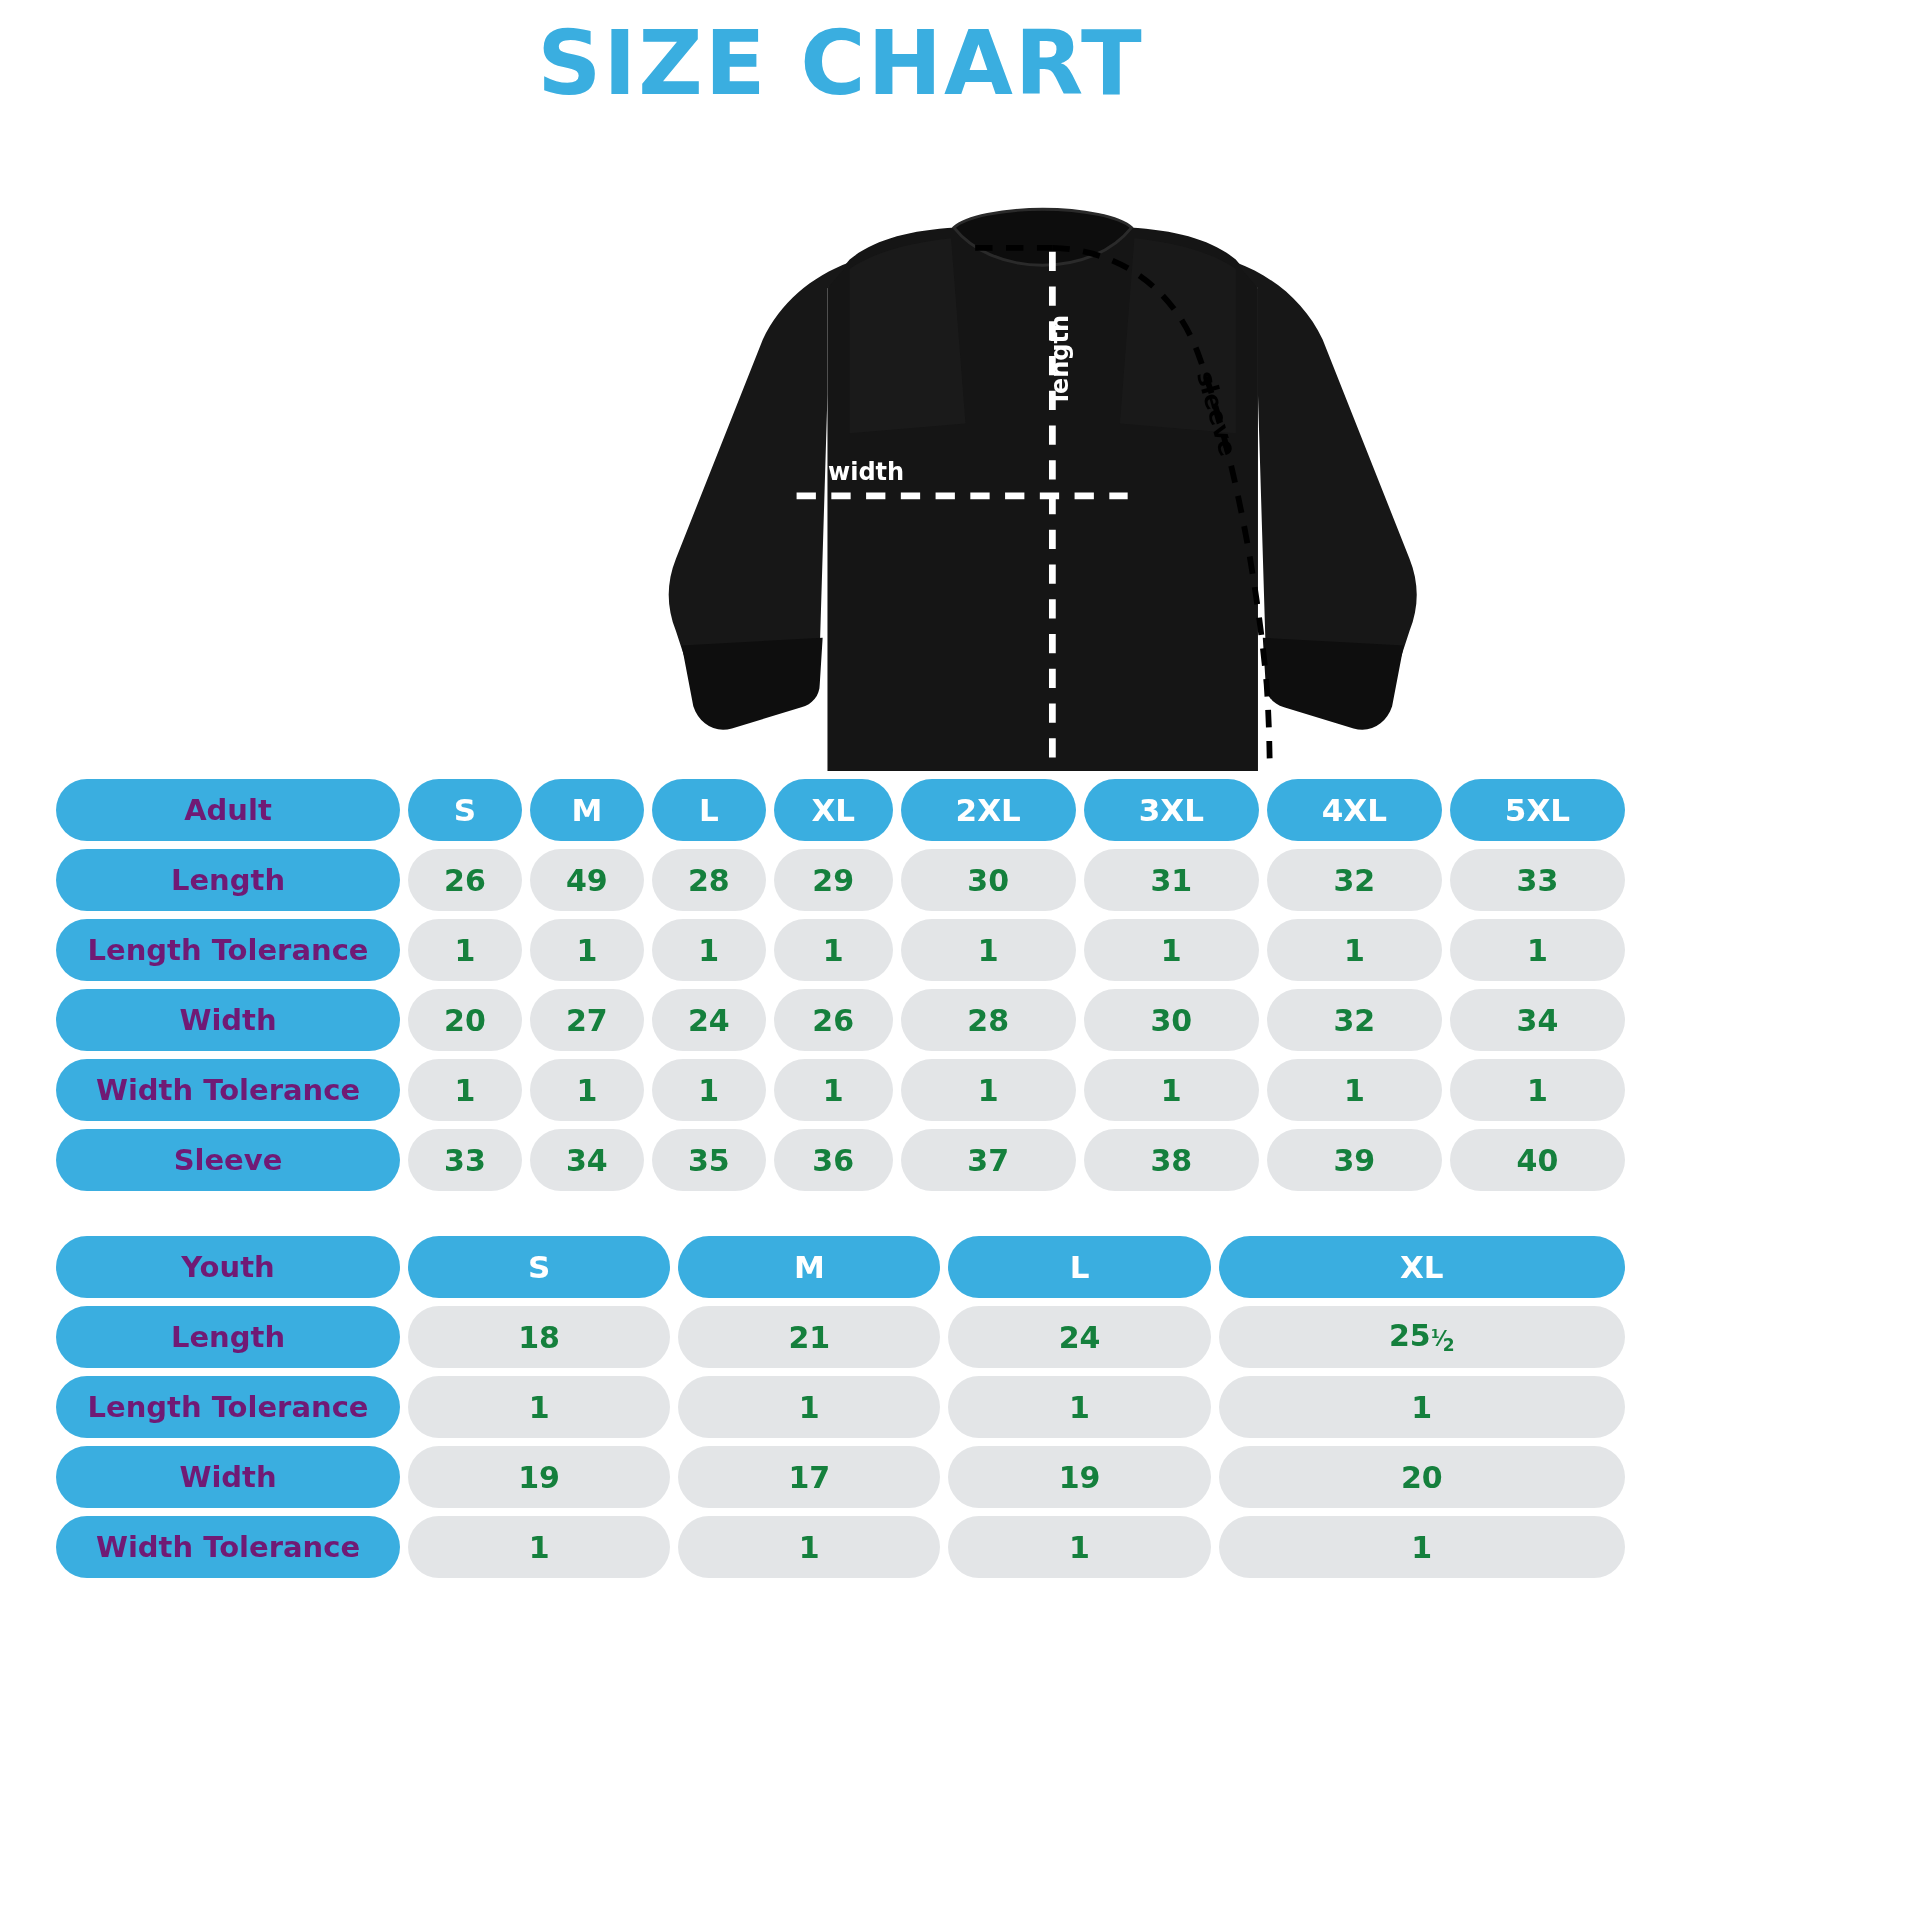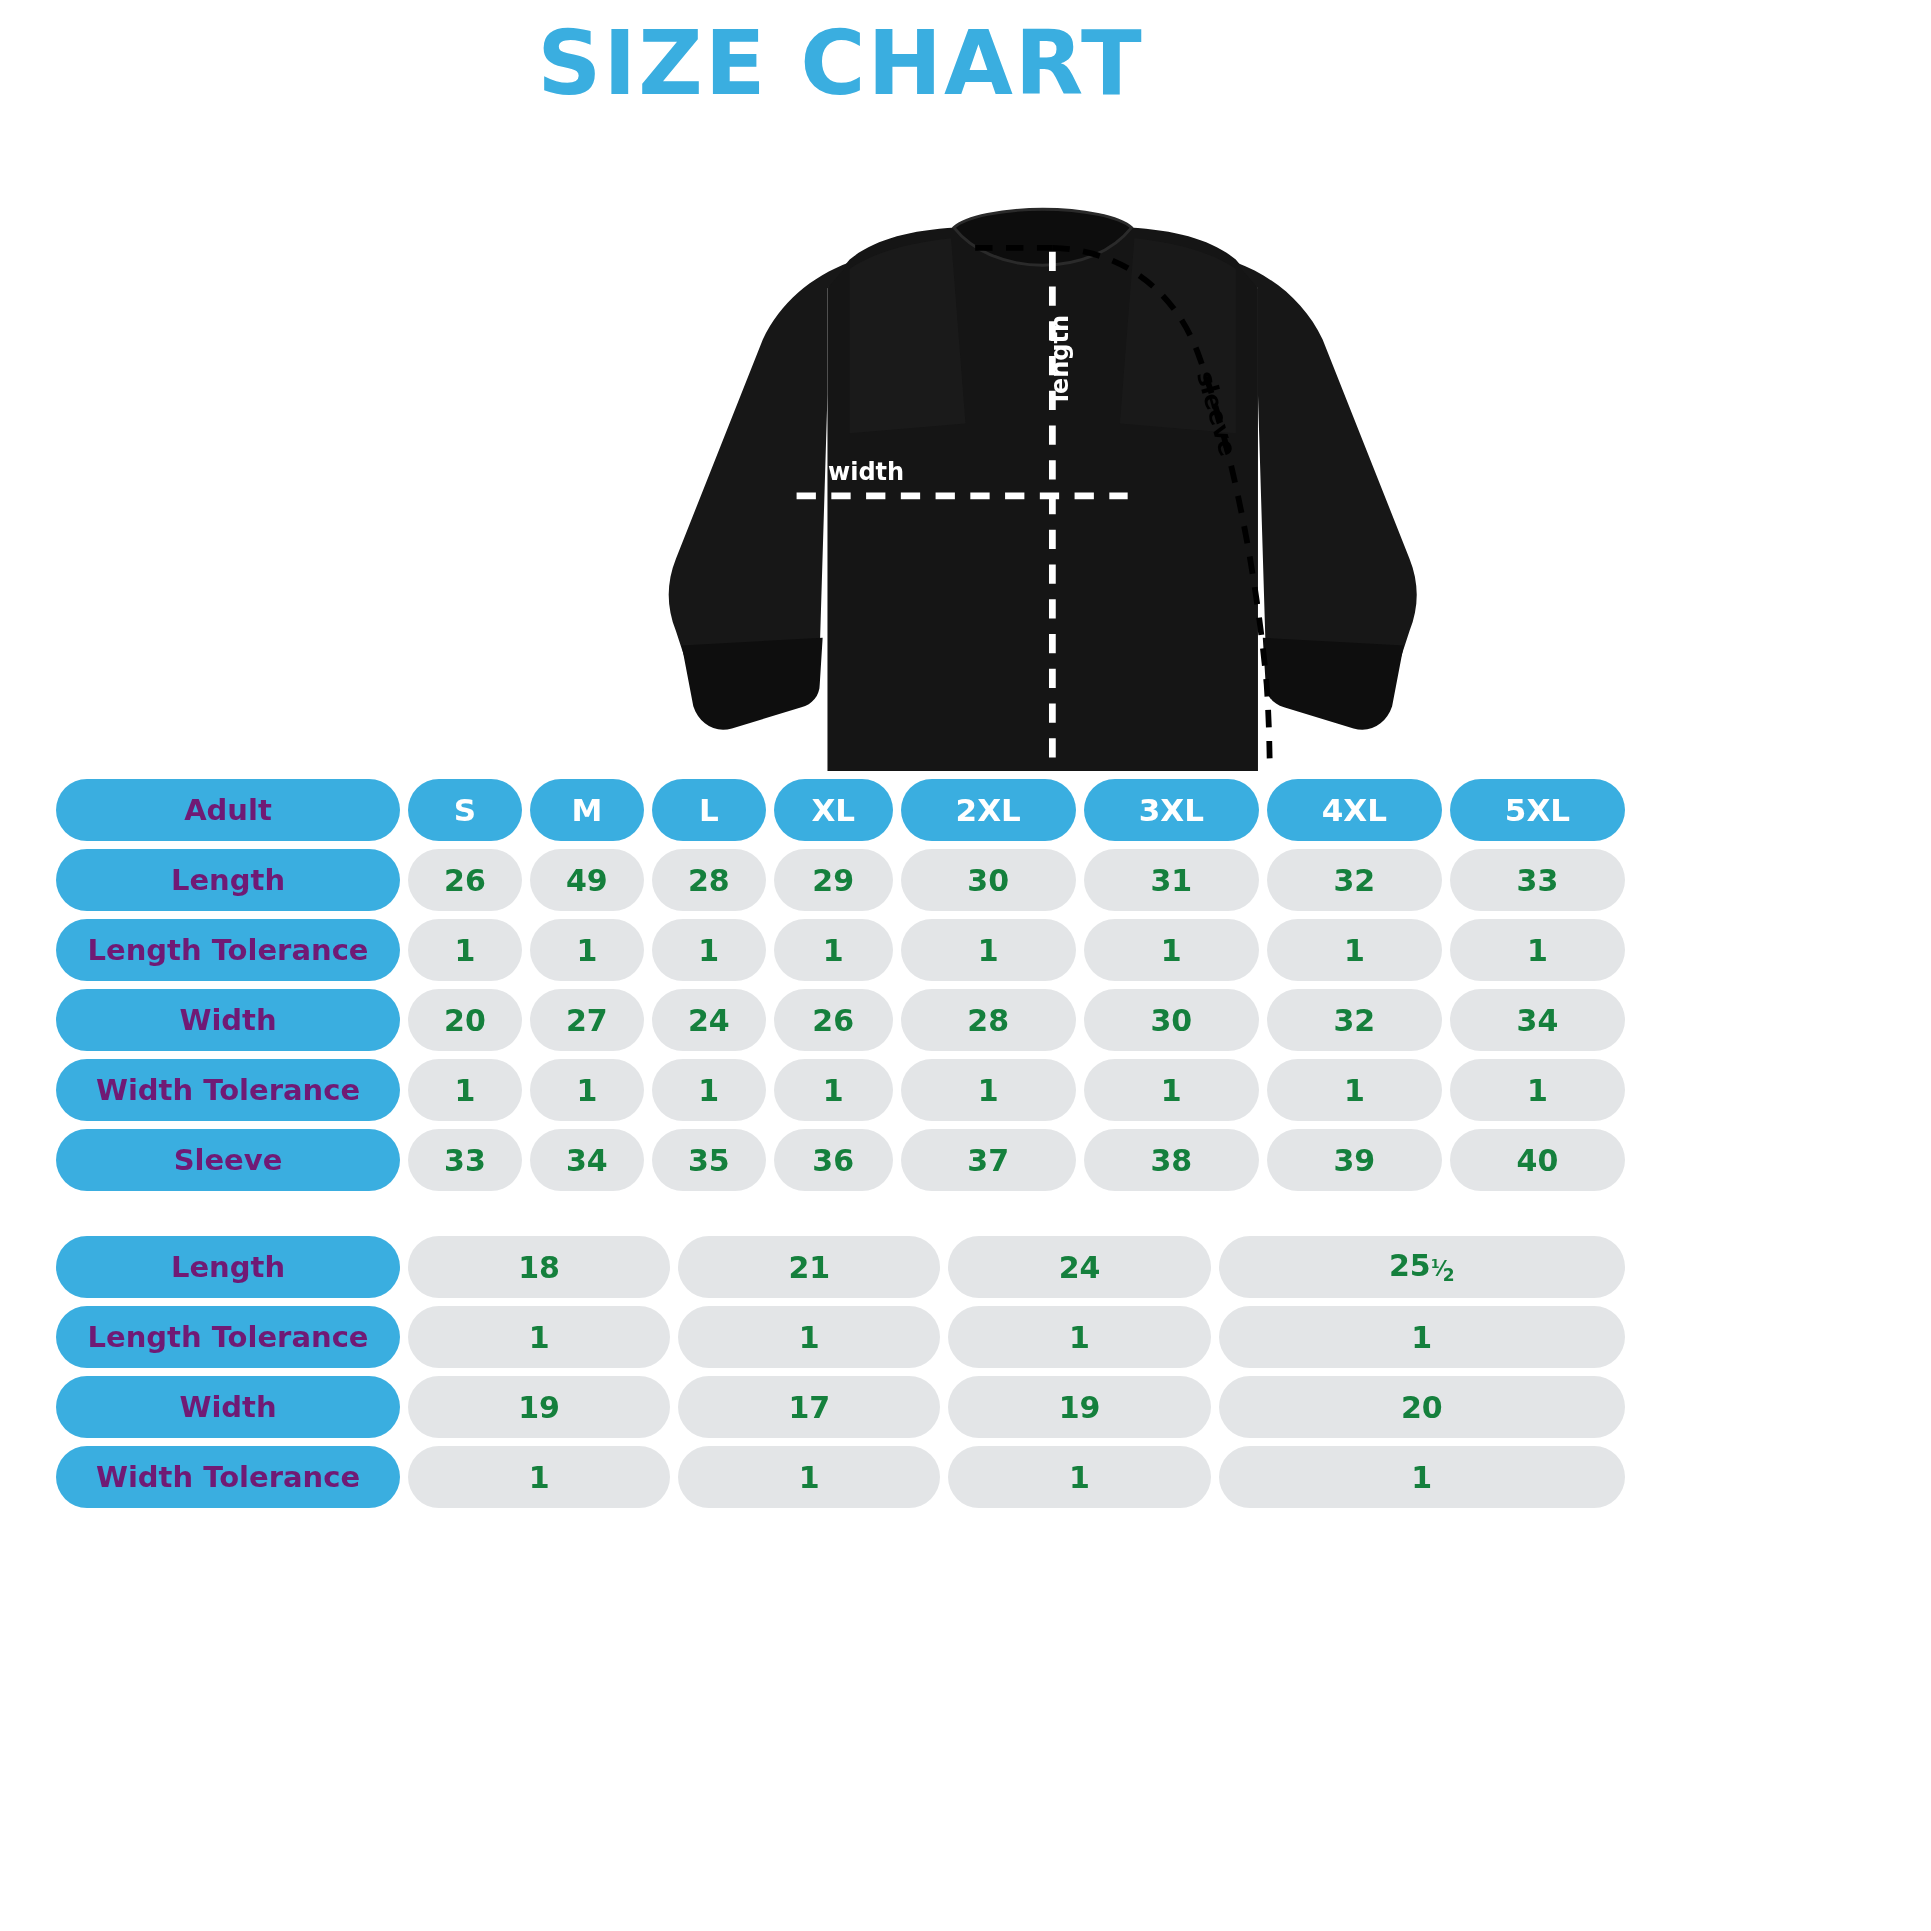--- a/index.html
+++ b/index.html
@@ -201,20 +201,27 @@
             <td class="cell">38</td>
             <td class="cell">39</td>
             <td class="cell">40</td>
           </tr>
         </tbody>
     </table>
     <div style="height:29px"></div>
     <table class="tbl">
       <tbody id="youth-body">
           <tr>
+            <td class="rowhead">Youth</td>
+            <td class="colhead">S</td>
+            <td class="colhead">M</td>
+            <td class="colhead">L</td>
+            <td class="colhead">XL</td>
+          </tr>
+          <tr>
             <td class="rowhead">Length</td>
             <td class="cell">18</td>
             <td class="cell">21</td>
             <td class="cell">24</td>
             <td class="cell">25<span class="frac"><sup>1</sup>⁄<sub>2</sub></span></td>
           </tr>
           <tr>
             <td class="rowhead">Length Tolerance</td>
             <td class="cell">1</td>
             <td class="cell">1</td>

